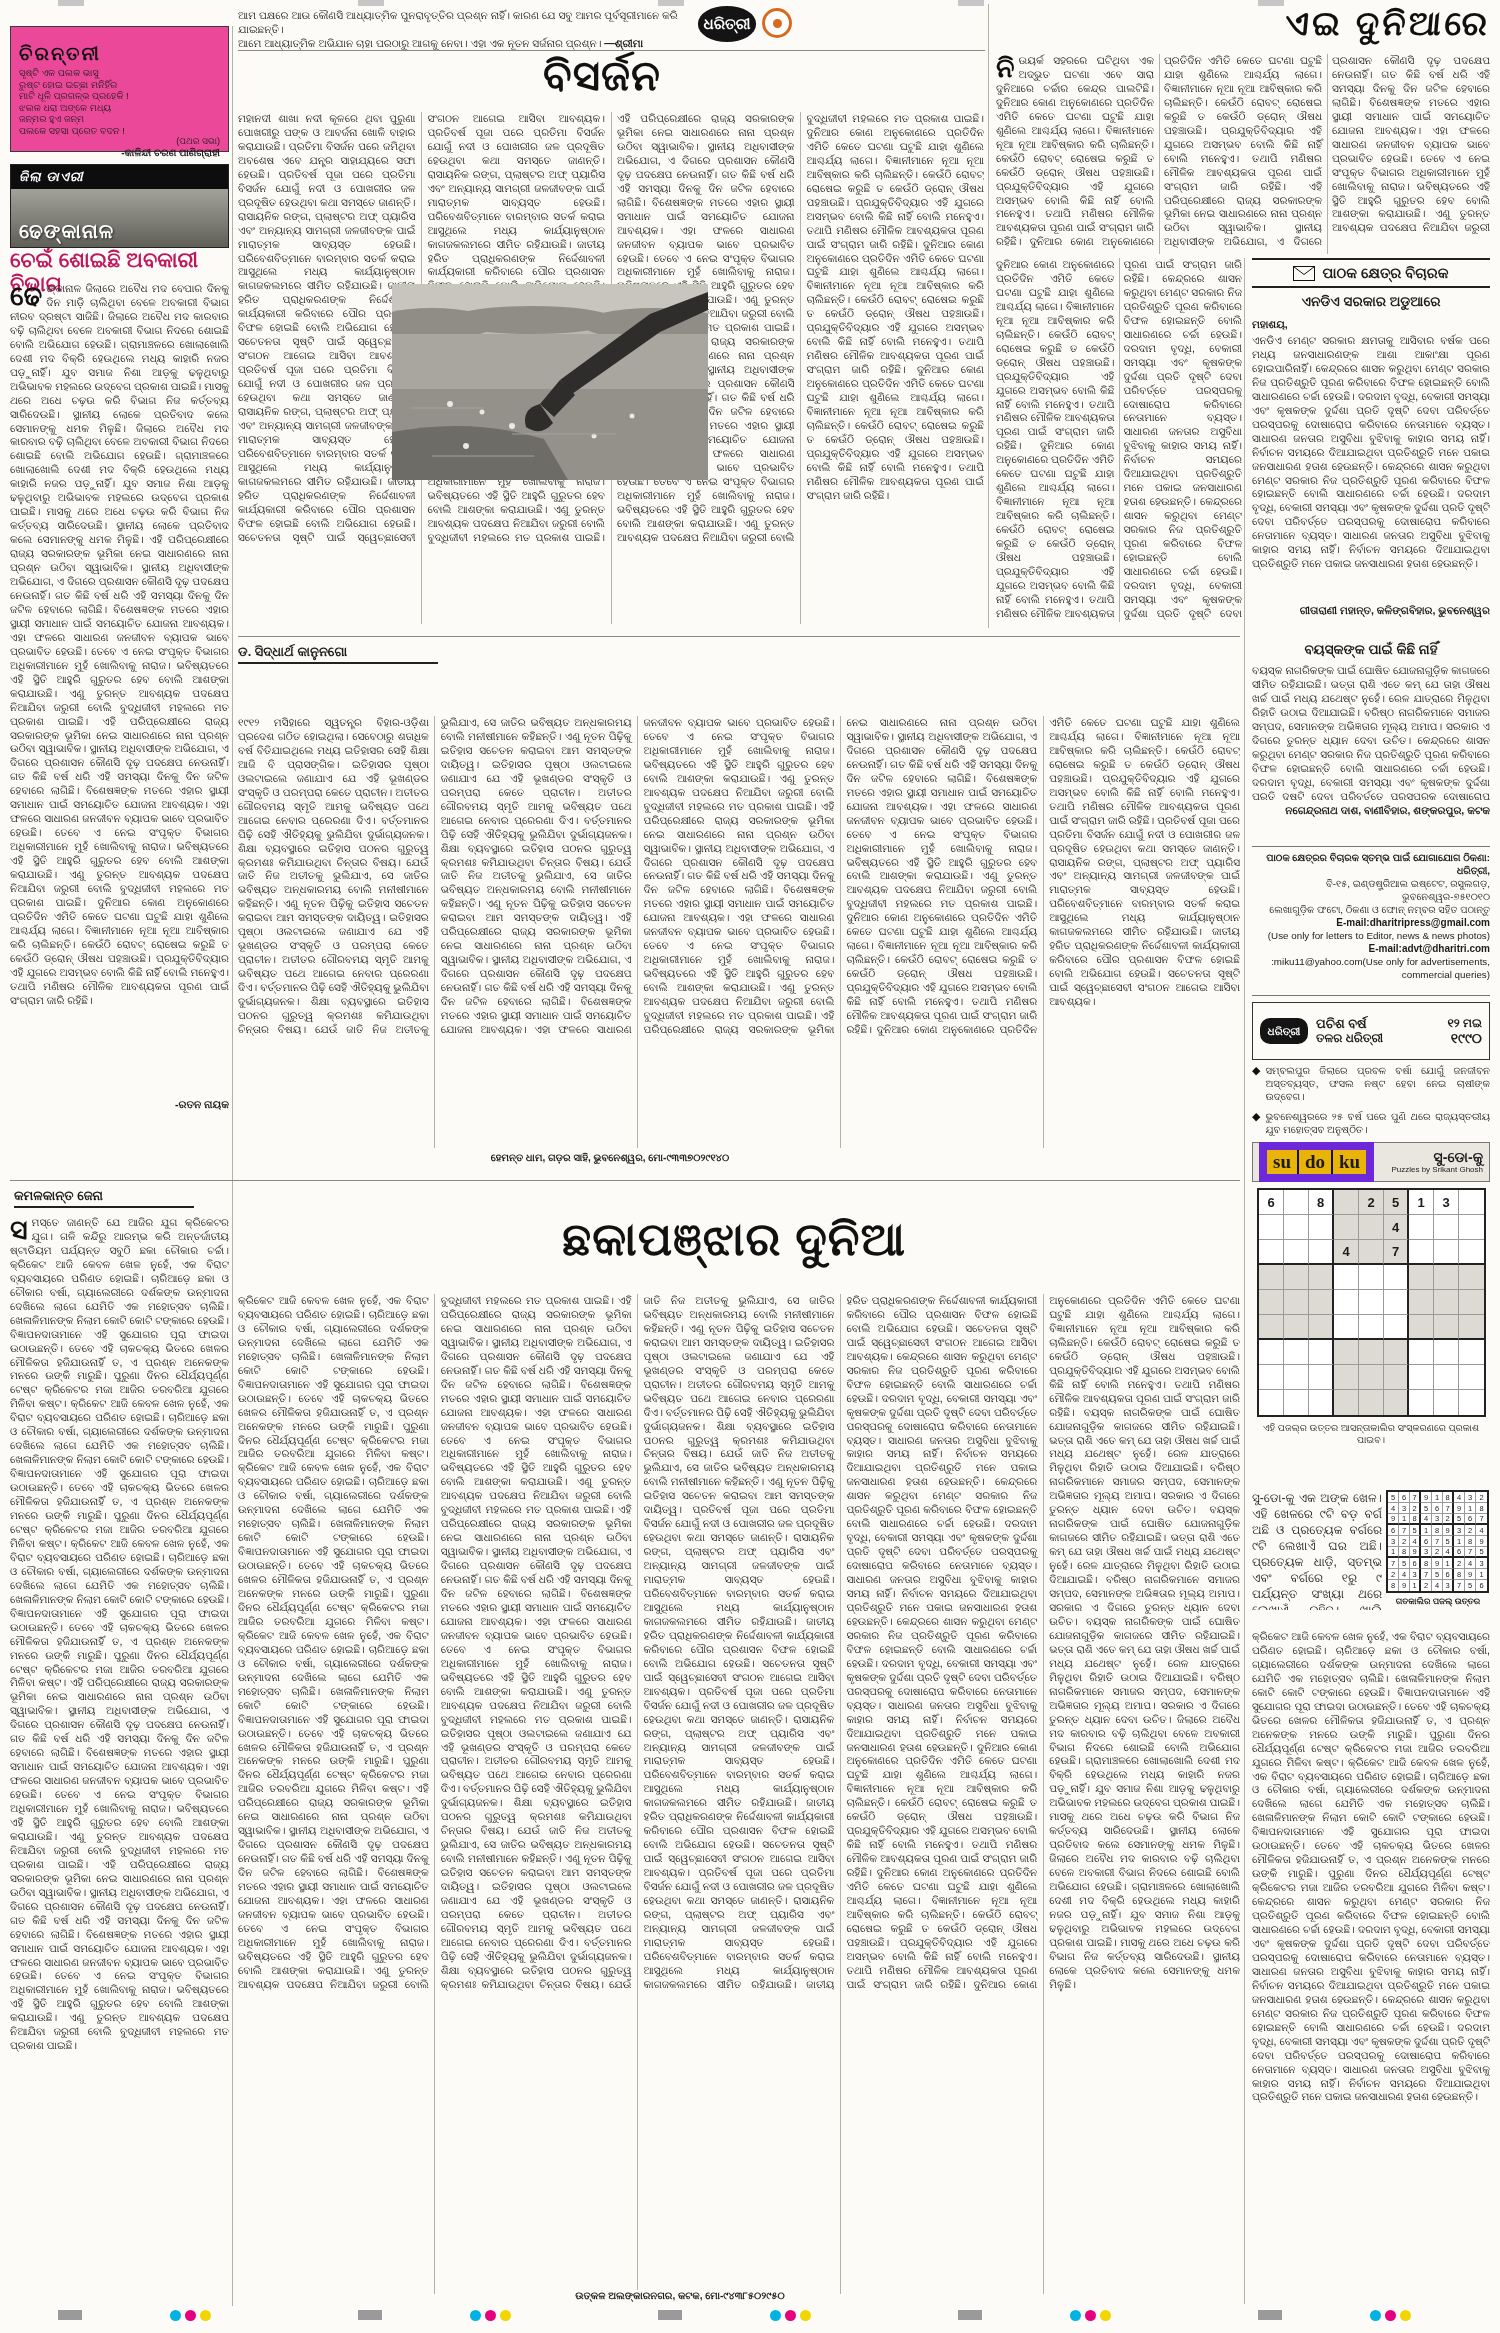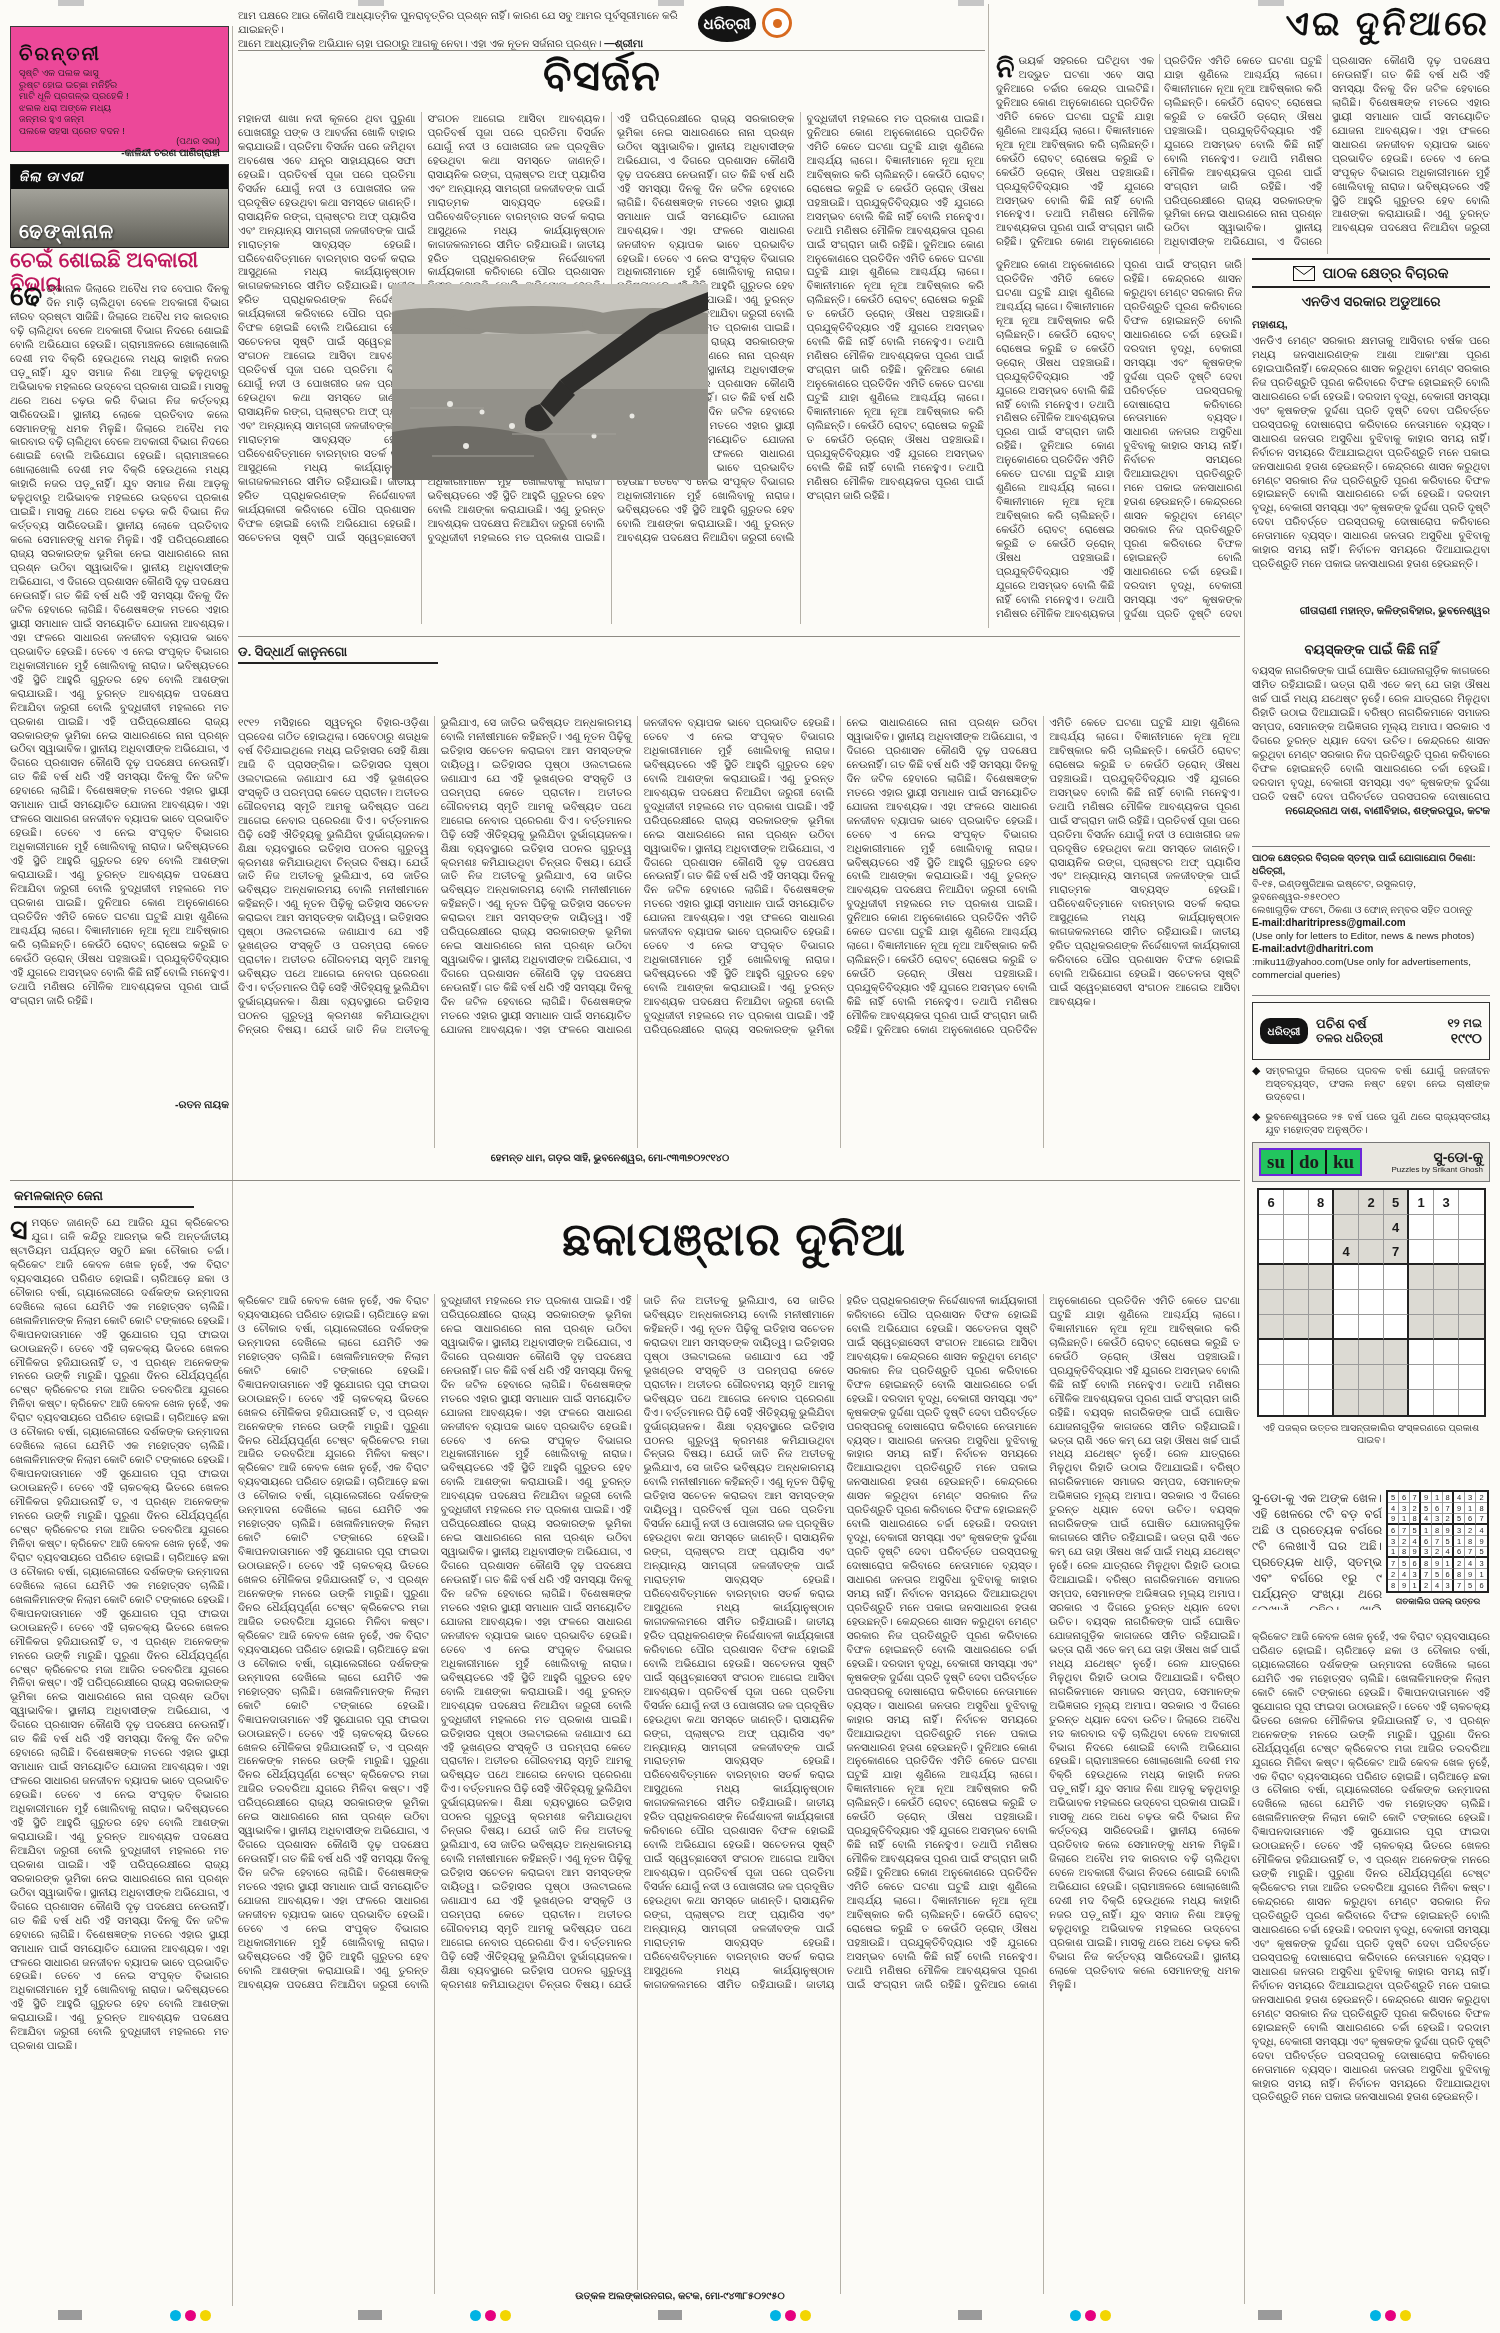--- a/index.html
+++ b/index.html
@@ -62,21 +62,21 @@
   .jd-headline { position:absolute; left:10px; top:248px; width:219px; font-weight:bold; font-size:21px; color:#be185d; }
 
   
   .letters-header { position:absolute; left:1252px; top:258px; width:238px; height:30px;
     border-top:2px solid #222; border-bottom:2px solid #222;
     display:flex; align-items:center; justify-content:center; gap:7px;
     font-weight:bold; font-size:14.5px; background:#fcfbf7; }
   .letter-heading { position:absolute; width:238px; left:1252px; text-align:center; font-weight:bold; font-size:13.5px; }
   .salutation { position:absolute; left:1252px; width:238px; font-weight:bold; font-size:10.5px; }
   .address-box { position:absolute; left:1252px; top:846px; width:238px; height:150px;
-    text-align:left; font-size:9.8px; line-height:13px; padding-top:4px;
+    text-align:right; font-size:9.8px; line-height:13px; padding-top:4px;
     border-top:1px solid #777; border-bottom:1px solid #777; }
   .address-box .bold { font-weight:bold; }
   .address-box .mail { font-weight:bold; font-size:10px; }
 
   
   .y25-box { position:absolute; left:1252px; top:1002px; width:238px; height:58px;
     border:1px solid #333; display:flex; align-items:center; padding:4px 7px; gap:8px; }
   .y25-logo { width:48px; height:26px; background:#141414; border-radius:10px; color:#fff;
     font-weight:bold; font-size:10.5px; display:flex; align-items:center; justify-content:center; flex:none; }
   .y25-mid { line-height:14px; }
@@ -85,21 +85,21 @@
   .y25-right { margin-left:auto; text-align:right; line-height:15px; }
   .y25-date1 { font-weight:bold; font-size:12px; }
   .y25-date2 { font-weight:bold; font-size:14px; }
 
   .bullet-row { display:flex; gap:5px; margin-bottom:7px; font-size:10px; line-height:13px; text-align:justify; }
   .diamond { flex:none; font-size:11px; line-height:13px; color:#111; }
 
   
   .sudoku-header { position:absolute; left:1252px; top:1142px; width:238px; height:40px;
     display:flex; align-items:center; gap:10px; background:#e9e7e0; border:1px solid #777; padding:0 6px; }
-  .sudo-logo { display:flex; border:2px solid #6d28d9; background:#22c55e; }
+  .sudo-logo { display:flex; border:8px solid #6d28d9; background:#eab308; }
   .sudo-letter { font-weight:bold; font-size:19px; padding:1px 6px; border-right:2px solid #111; font-family:"Liberation Serif","DejaVu Serif",serif; }
   .sudo-letter:last-child { border-right:none; }
   .sudo-right { margin-left:auto; text-align:right; }
   .sudo-odia { font-weight:bold; font-size:14px; line-height:16px; }
   .sudo-credit { font-size:8px; line-height:10px; }
   .sgrid { position:absolute; border:2px solid #222; background:#fff; }
   .sgrid-row { display:flex; }
   .sgrid-cell { width:25px; height:25px; border-right:1px solid #9a9a9a; border-bottom:1px solid #9a9a9a;
     display:flex; align-items:center; justify-content:center; font-weight:bold; font-size:13px; }
   .sgrid-cell.b3r { border-right:2px solid #222; }

